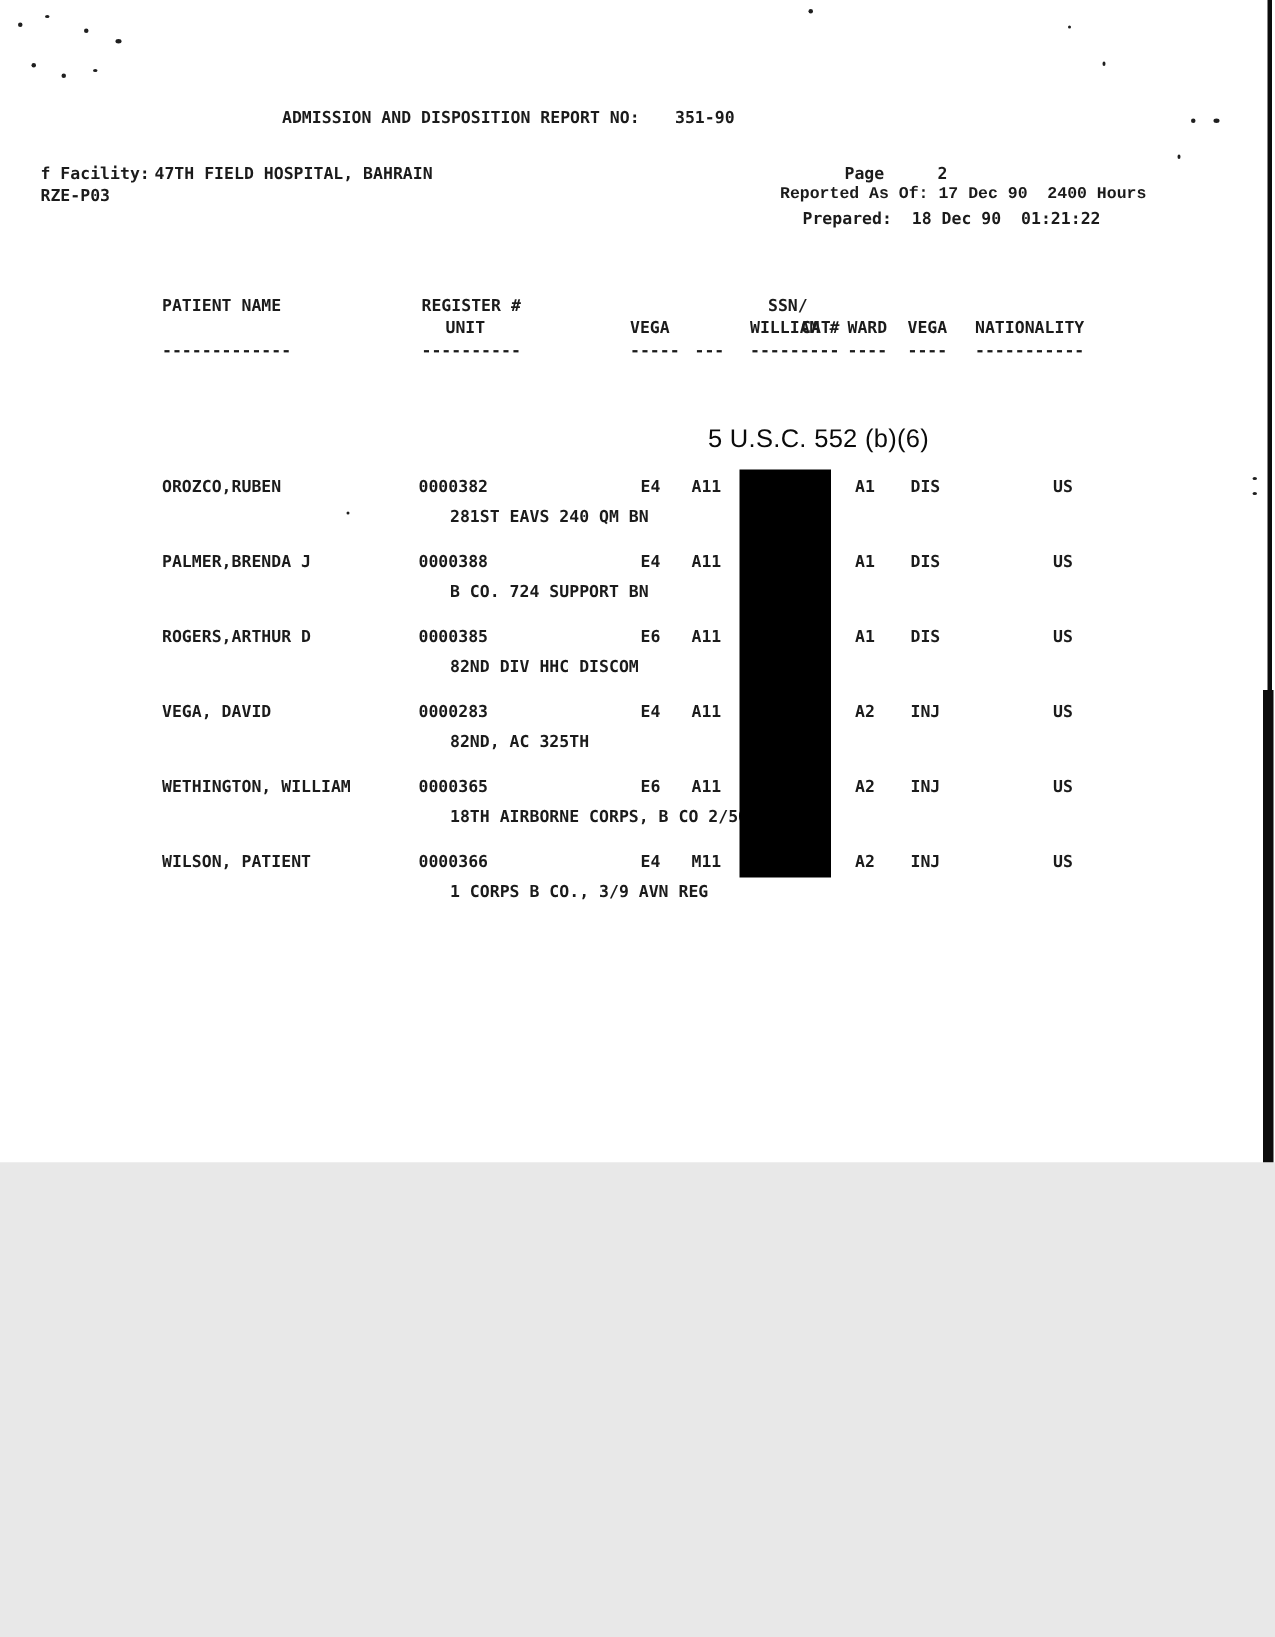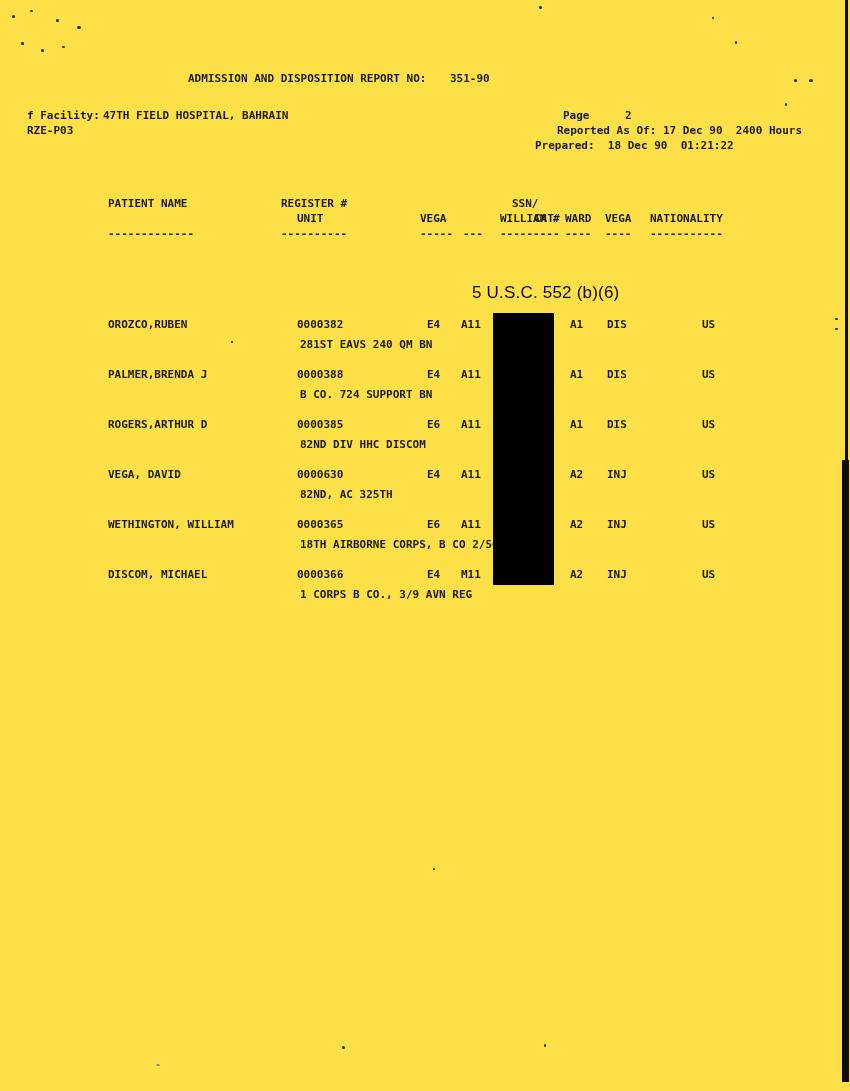--- a/index.html
+++ b/index.html
@@ -1,35 +1,35 @@
 <!DOCTYPE html>
 <html><head>
 <meta charset="utf-8">
 <style>
   html,body{margin:0;padding:0;background:#e8e8e8;}
   .page{
-    position:relative;width:850px;height:1091px;background:#fde047;
+    position:relative;width:850px;height:775px;background:#ffffff;
     overflow:hidden;margin:0 auto;
     font-family:"DejaVu Sans Mono",monospace;font-weight:700;
     font-size:11px;line-height:13px;color:#1b1b1b;
   }
   .t{position:absolute;white-space:pre;letter-spacing:0;}
   .statute{
     font-family:"Liberation Sans",sans-serif;font-size:17px;font-weight:500;
     color:#0b0b0b;letter-spacing:0.2px;white-space:pre;position:absolute;
   }
   .redact{position:absolute;background:#000;z-index:3;}
   .edge{position:absolute;background:#0c0c0c;z-index:1;}
   .speck{position:absolute;background:#1f1f1f;border-radius:50%;z-index:1;}
   .speck.lt{background:#8a8a8a;}
   .row{position:absolute;left:0;width:850px;height:42px;}
   .hdr{position:absolute;left:0;top:197px;width:850px;height:48px;}
   
   .c-name{left:108px;top:0;}
-  .c-reg{left:297px;top:0;}
+  .c-reg{left:279px;top:0;}
   .c-unit{left:300px;top:20px;}
   .c-grade{left:427px;top:0;}
   .c-cat{left:461px;top:0;}
   .c-ward{left:570px;top:0;}
   .c-type{left:607px;top:0;}
   .c-nat{left:670px;top:0;padding-left:32px;}
   
   .h-name{left:108px;top:0;}
   .h-reg{left:281px;top:0;}
   .h-ssn{left:512px;top:0;}
@@ -80,21 +80,21 @@
 
   <span class="t" style="left:188px;top:72px;">ADMISSION AND DISPOSITION REPORT NO:</span>
   <span class="t" style="left:450px;top:72px;">351-90</span>
 
   <span class="t" style="left:27px;top:109px;">f Facility:</span>
   <span class="t" style="left:103px;top:109px;">47TH FIELD HOSPITAL, BAHRAIN</span>
   <span class="t" style="left:27px;top:124px;">RZE-P03</span>
 
   <span class="t" style="left:563px;top:109px;">Page</span>
   <span class="t" style="left:625px;top:109px;">2</span>
-  <span class="t" style="left:557px;top:124px;">Reported As Of: 17 Dec 90  2400 Hours</span>
+  <span class="t" style="left:520px;top:124px;font-family:Liberation Mono, monospace;">Reported As Of: 17 Dec 90  2400 Hours</span>
   <span class="t" style="left:535px;top:139px;">Prepared:  18 Dec 90  01:21:22</span>
 
   <div class="hdr">
     <span class="t h-name">PATIENT NAME</span>
     <span class="t h-reg">REGISTER #</span>
     <span class="t h-ssn">SSN/</span>
     <span class="t h-unit">UNIT</span>
     <span class="t h-grade">VEGA</span>
     <span class="t h-cat">CAT</span>
     <span class="t h-svc">WILLIAM #</span>
@@ -142,42 +142,42 @@
     <span class="t c-grade">E6</span>
     <span class="t c-cat">A11</span>
     <span class="t c-ward">A1</span>
     <span class="t c-type">DIS</span>
     <span class="t c-nat">US</span>
     <span class="t c-unit">82ND DIV HHC DISCOM</span>
   </div>
 
   <div class="row" style="top:468px;">
     <span class="t c-name">VEGA, DAVID</span>
-    <span class="t c-reg">0000630</span>
+    <span class="t c-reg">0000283</span>
     <span class="t c-grade">E4</span>
     <span class="t c-cat">A11</span>
     <span class="t c-ward">A2</span>
     <span class="t c-type">INJ</span>
     <span class="t c-nat">US</span>
     <span class="t c-unit">82ND, AC 325TH</span>
   </div>
 
   <div class="row" style="top:518px;">
     <span class="t c-name">WETHINGTON, WILLIAM</span>
     <span class="t c-reg">0000365</span>
     <span class="t c-grade">E6</span>
     <span class="t c-cat">A11</span>
     <span class="t c-ward">A2</span>
     <span class="t c-type">INJ</span>
     <span class="t c-nat">US</span>
     <span class="t c-unit">18TH AIRBORNE CORPS, B CO 2/502 1</span>
   </div>
 
   <div class="row" style="top:568px;">
-    <span class="t c-name">DISCOM, MICHAEL</span>
+    <span class="t c-name">WILSON, PATIENT</span>
     <span class="t c-reg">0000366</span>
     <span class="t c-grade">E4</span>
     <span class="t c-cat">M11</span>
     <span class="t c-ward">A2</span>
     <span class="t c-type">INJ</span>
     <span class="t c-nat">US</span>
     <span class="t c-unit">1 CORPS B CO., 3/9 AVN REG</span>
   </div>
 
 </div>

